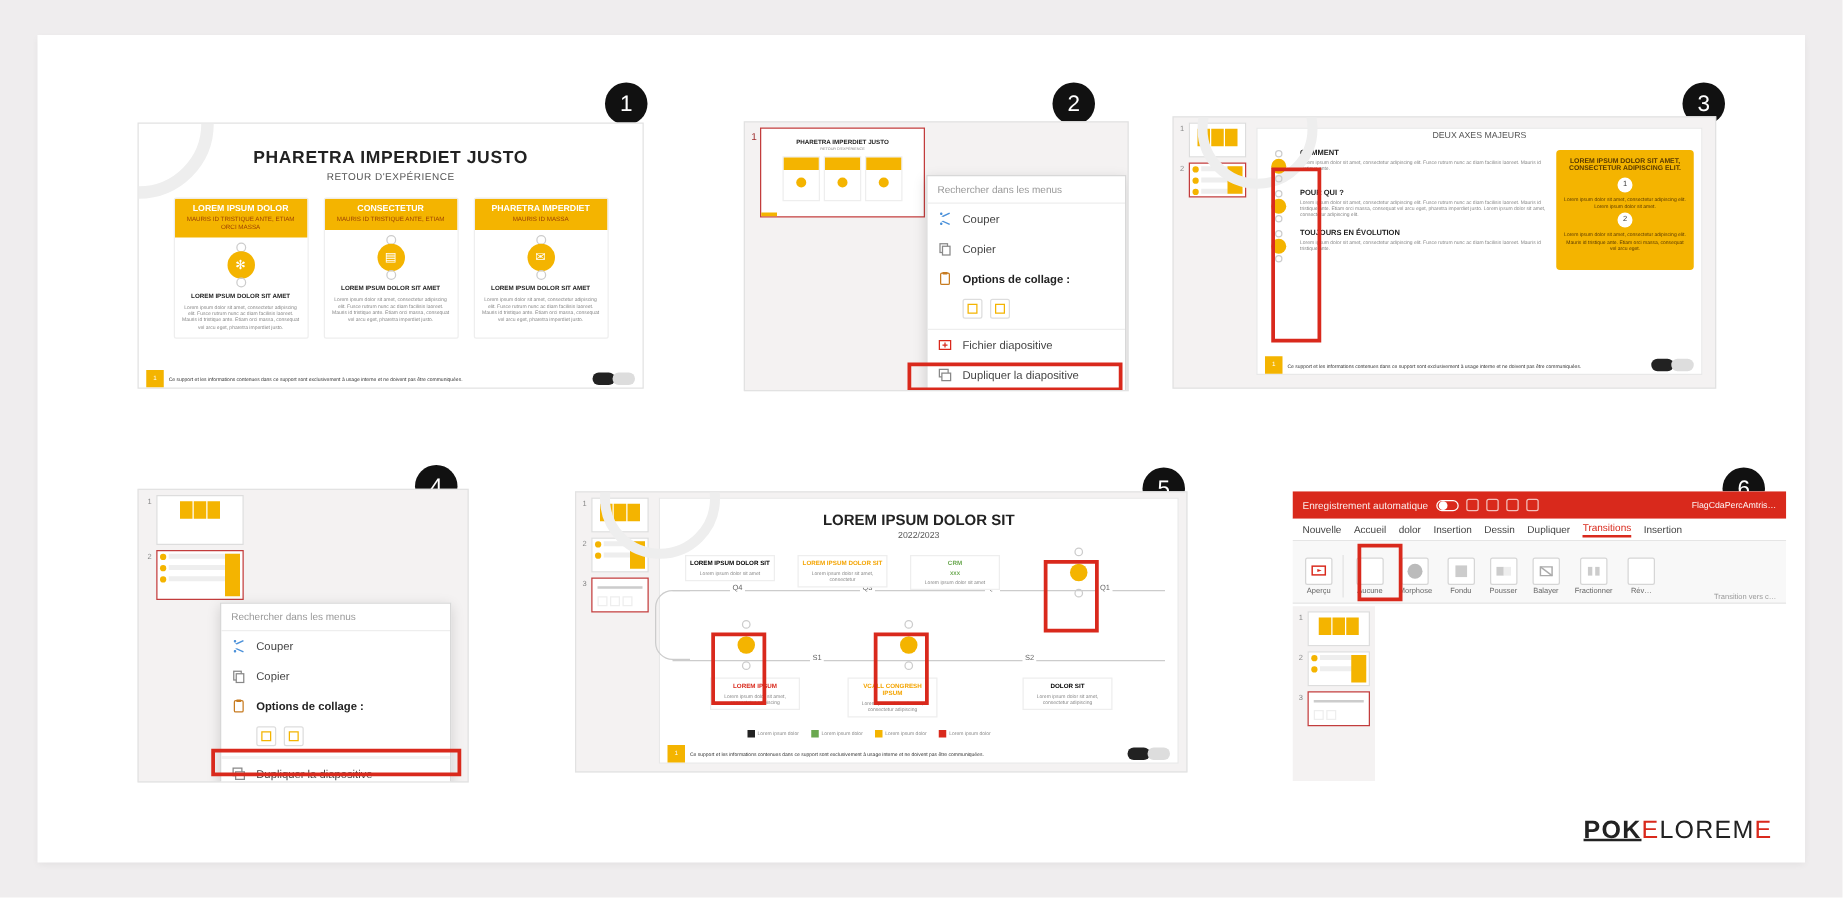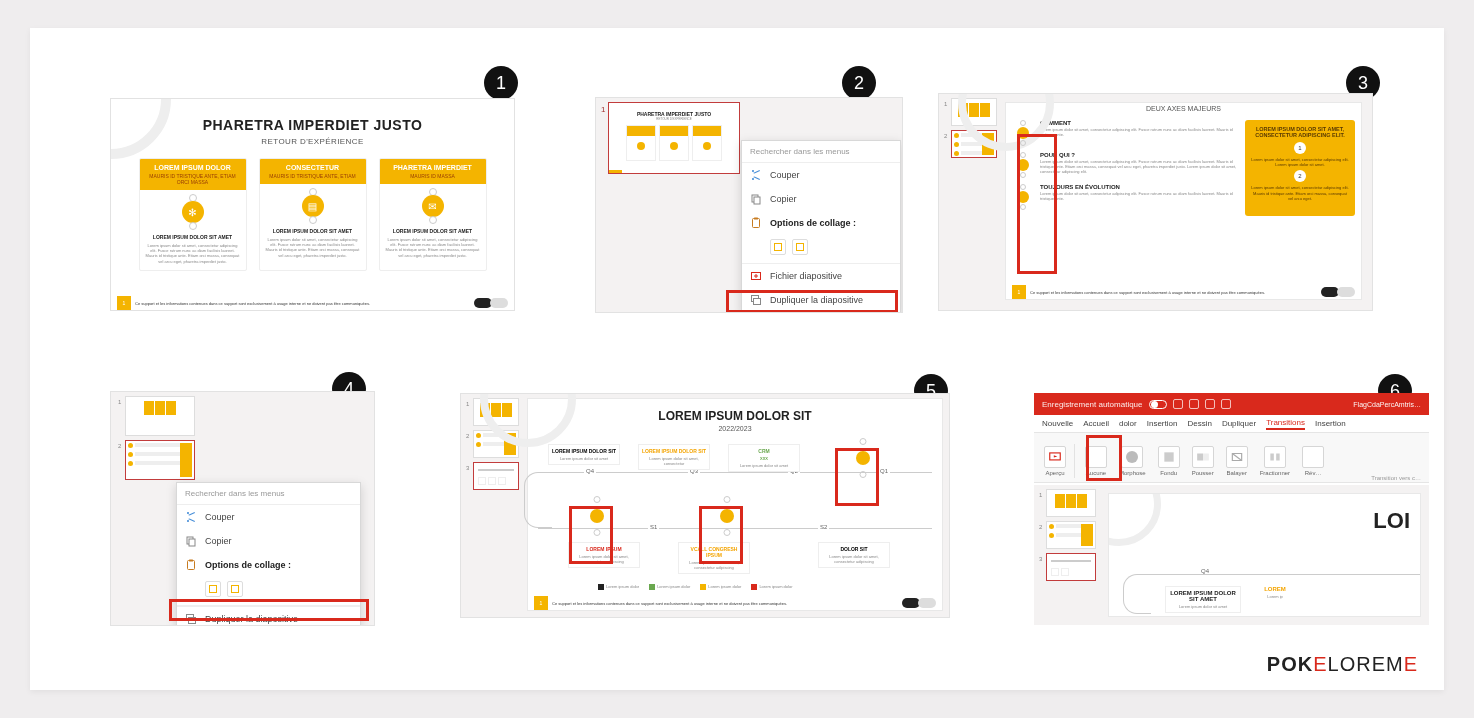--- a/index.html
+++ b/index.html
@@ -213,21 +213,21 @@
   .panel6 .stage-slide .box-b{ position:absolute; top:92px; left:146px; width:40px; text-align:center;}
   .panel6 .stage-slide .box-b .h{font-size:6px;font-weight:700;color:#f4a400;}
   .panel6 .stage-slide .box-b .p{font-size:4px;color:#888;margin-top:2px;}
   .panel6 .red-box.morph{ left:52px; top:42px; width:36px; height:46px;}
 
   .logo {
     position:absolute; right:26px; bottom:14px;
     font-size:20px; font-weight:400; letter-spacing:1px;
     color:#222; font-family: Arial, sans-serif;
   }
-  .logo b{ font-weight:800;}
+  .logo b{ font-weight:800;text-decoration:underline;}
   .logo .e{ color:#d9291c;}
 </style>
 </head>
 <body>
 
 <div class="canvas">
 
   <div class="step-badge" style="left:454px; top:38px;">1</div>
   <div class="step-badge" style="left:812px; top:38px;">2</div>
   <div class="step-badge" style="left:1316px; top:38px;">3</div>
@@ -704,37 +704,20 @@
           </div>
         <div class="mini-thumb active">
             <span class="n">3</span>
             <div style="height:2px;background:#ccc;margin:6px 4px;"></div>
             <div style="display:flex;gap:2px;padding:0 4px;">
               <span style="width:8px;height:8px;border:1px solid #eee;"></span>
               <span style="width:8px;height:8px;border:1px solid #eee;"></span>
             </div>
           </div>
       </div>
-      <div class="stage">
-        <div class="stage-slide">
-          <div class="slide-arc" style="transform:scale(0.7);left:-50px;top:-50px;"></div>
-          <div class="big-t">LOI</div>
-          <div class="tl-frag-line"></div>
-            <div class="tl-frag-curve"></div>
-          <span class="q4l">Q4</span>
-          <div class="box-a">
-              <div class="h">LOREM IPSUM DOLOR SIT AMET</div>
-              <div class="p">Lorem ipsum dolor sit amet</div>
-            </div>
-          <div class="box-b">
-              <div class="h">LOREM</div>
-              <div class="p">Lorem ip</div>
-            </div>
-        </div>
-      </div>
     </div>
   </div>
 
   <div class="logo">
     <b>POK</b><span class="e">E</span><span>LOREM</span><span class="e">E</span>
   </div>
 
 </div>
 
 </body></html>

